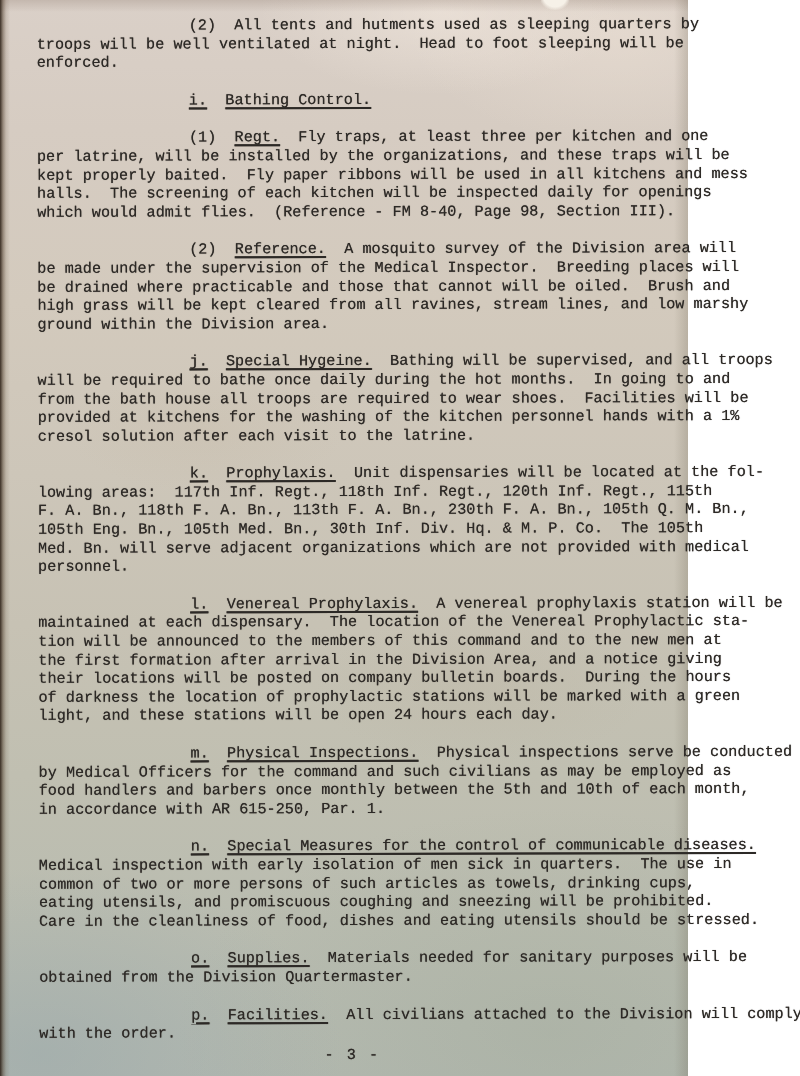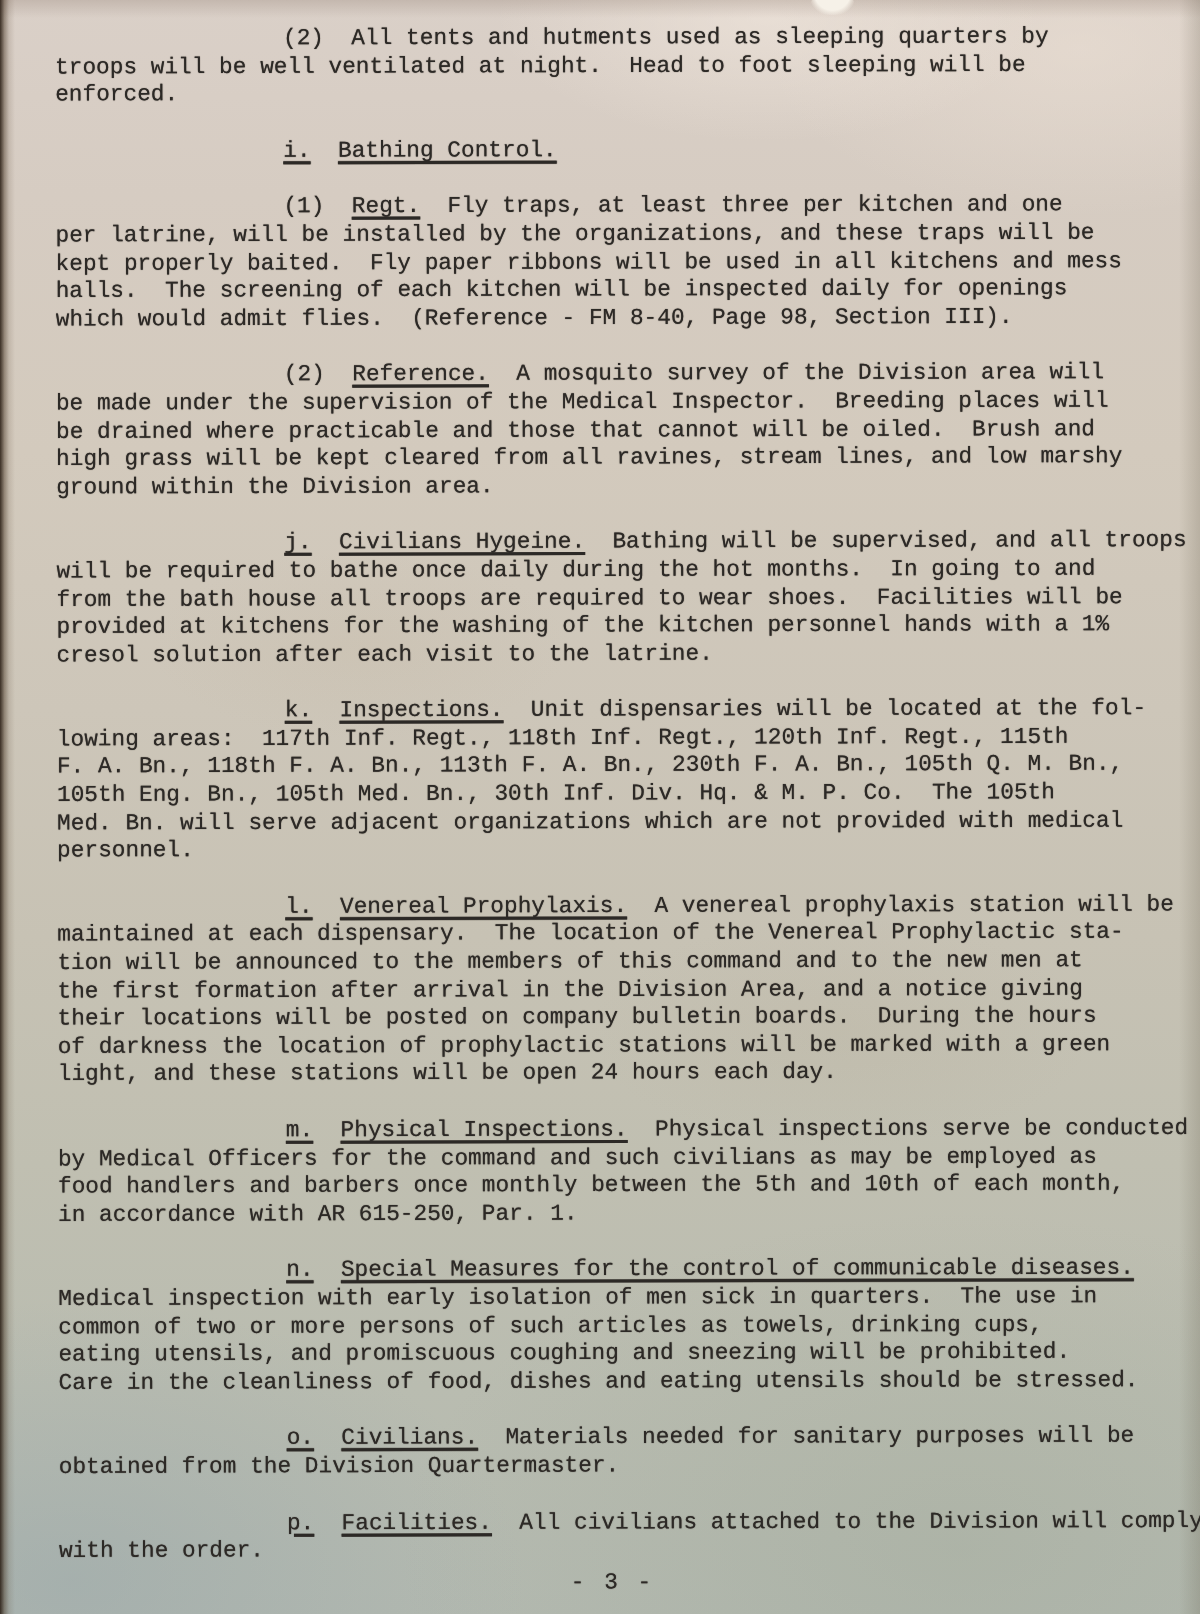--- a/index.html
+++ b/index.html
@@ -7,21 +7,21 @@
     padding: 0;
     width: 800px;
     height: 1076px;
     overflow: hidden;
     font-family: "Liberation Mono", "DejaVu Sans Mono", monospace;
   }
 
   
   .paper {
     position: relative;
-    width: 800px;
+    width: 688px;
     height: 1076px;
     background:
       
       radial-gradient(ellipse 260px 120px at 64% 1%, rgba(244,234,224,0.55), transparent 70%),
       radial-gradient(ellipse 300px 160px at 90% 3%, rgba(238,226,214,0.5), transparent 70%),
       radial-gradient(ellipse 420px 260px at 6% 98%, rgba(142,160,168,0.38), transparent 72%),
       radial-gradient(ellipse 500px 300px at 80% 96%, rgba(150,160,140,0.25), transparent 75%),
       radial-gradient(ellipse 200px 90px  at 30% 40%, rgba(190,175,150,0.15), transparent 70%),
       radial-gradient(ellipse 240px 110px at 70% 64%, rgba(180,170,148,0.18), transparent 70%),
       
@@ -107,28 +107,28 @@
         <div class="line">which would admit flies.  (Reference - FM 8-40, Page 98, Section III).</div>
       </div>
       <div class="paragraph">
         <div class="line first-line"><span>(2)</span>  <span class="u">Reference.</span><span>  A mosquito survey of the Division area will</span></div>
         <div class="line">be made under the supervision of the Medical Inspector.  Breeding places will</div>
         <div class="line">be drained where practicable and those that cannot will be oiled.  Brush and</div>
         <div class="line">high grass will be kept cleared from all ravines, stream lines, and low marshy</div>
         <div class="line">ground within the Division area.</div>
       </div>
       <div class="paragraph">
-        <div class="line first-line"><span class="u">j.</span>  <span class="u">Civilians Hygeine.</span><span>  Bathing will be supervised, and all troops</span></div>
+        <div class="line first-line"><span class="u">j.</span>  <span class="u">Special Hygeine.</span><span>  Bathing will be supervised, and all troops</span></div>
         <div class="line">will be required to bathe once daily during the hot months.  In going to and</div>
         <div class="line">from the bath house all troops are required to wear shoes.  Facilities will be</div>
         <div class="line">provided at kitchens for the washing of the kitchen personnel hands with a 1%</div>
         <div class="line">cresol solution after each visit to the latrine.</div>
       </div>
       <div class="paragraph">
-        <div class="line first-line"><span class="u">k.</span>  <span class="u">Inspections.</span><span>  Unit dispensaries will be located at the fol-</span></div>
+        <div class="line first-line"><span class="u">k.</span>  <span class="u">Prophylaxis.</span><span>  Unit dispensaries will be located at the fol-</span></div>
         <div class="line">lowing areas:  117th Inf. Regt., 118th Inf. Regt., 120th Inf. Regt., 115th</div>
         <div class="line">F. A. Bn., 118th F. A. Bn., 113th F. A. Bn., 230th F. A. Bn., 105th Q. M. Bn.,</div>
         <div class="line">105th Eng. Bn., 105th Med. Bn., 30th Inf. Div. Hq. &amp; M. P. Co.  The 105th</div>
         <div class="line">Med. Bn. will serve adjacent organizations which are not provided with medical</div>
         <div class="line">personnel.</div>
       </div>
       <div class="paragraph">
         <div class="line first-line"><span class="u">l.</span>  <span class="u">Venereal Prophylaxis.</span><span>  A venereal prophylaxis station will be</span></div>
         <div class="line">maintained at each dispensary.  The location of the Venereal Prophylactic sta-</div>
         <div class="line">tion will be announced to the members of this command and to the new men at</div>
@@ -144,21 +144,21 @@
         <div class="line">in accordance with AR 615-250, Par. 1.</div>
       </div>
       <div class="paragraph">
         <div class="line first-line"><span class="u">n.</span>  <span class="u">Special Measures for the control of communicable diseases.</span></div>
         <div class="line">Medical inspection with early isolation of men sick in quarters.  The use in</div>
         <div class="line">common of two or more persons of such articles as towels, drinking cups,</div>
         <div class="line">eating utensils, and promiscuous coughing and sneezing will be prohibited.</div>
         <div class="line">Care in the cleanliness of food, dishes and eating utensils should be stressed.</div>
       </div>
       <div class="paragraph">
-        <div class="line first-line"><span class="u">o.</span>  <span class="u">Civilians.</span><span>  Materials needed for sanitary purposes will be</span></div>
+        <div class="line first-line"><span class="u">o.</span>  <span class="u">Supplies.</span><span>  Materials needed for sanitary purposes will be</span></div>
         <div class="line">obtained from the Division Quartermaster.</div>
       </div>
       <div class="paragraph">
         <div class="line first-line"><span class="u">p.</span>  <span class="u">Facilities.</span><span>  All civilians attached to the Division will comply</span></div>
         <div class="line">with the order.</div>
       </div>
       <div class="page-number">- 3 -</div>
     </div>
 </div>
 

